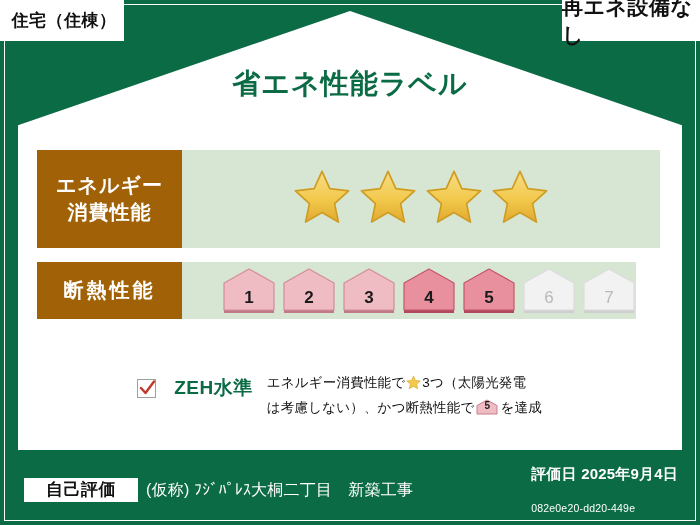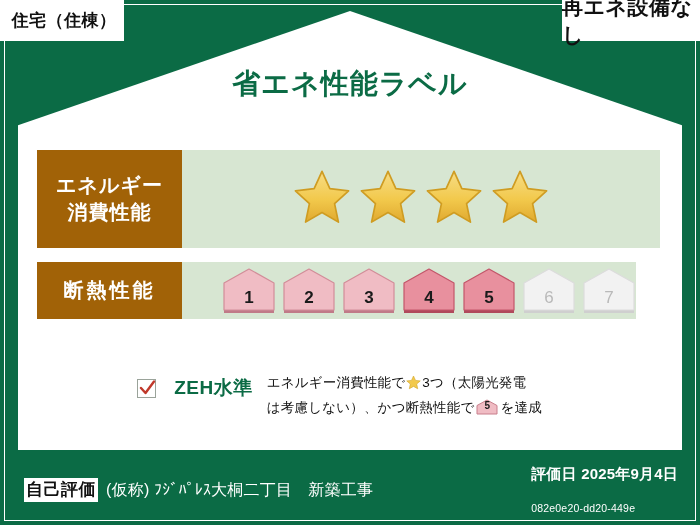--- a/index.html
+++ b/index.html
@@ -234,21 +234,21 @@
   .footer-left {
     display: flex;
     align-items: baseline;
     gap: 8px;
   }
   .eval-tag {
     background: #ffffff;
     color: #111111;
     font-size: 17px;
     font-weight: bold;
-    padding: 2px 2px;
+    padding: 2px 22px;
     letter-spacing: 0.5px;
     line-height: 1.2;
   }
   .project-name {
     font-size: 16px;
     letter-spacing: 0.2px;
   }
   .footer-right {
     text-align: left;
     line-height: 1.25;

